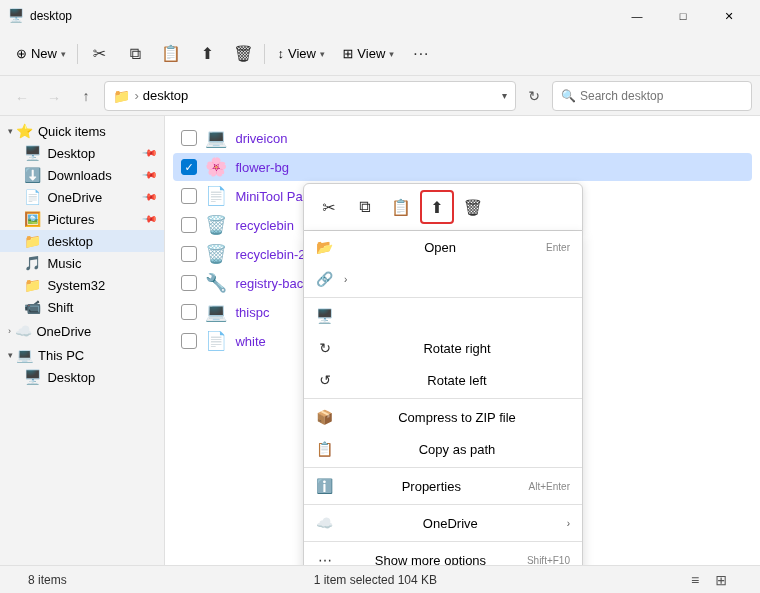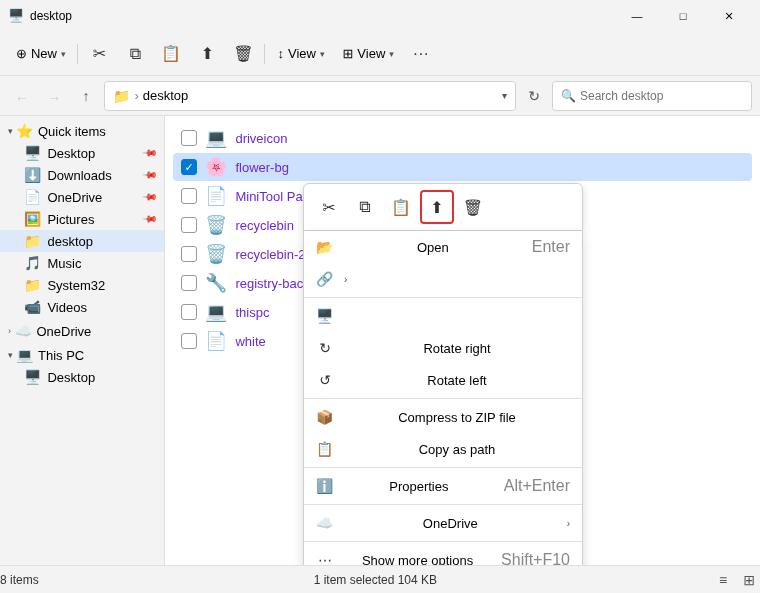--- a/index.html
+++ b/index.html
@@ -331,40 +331,40 @@
       height: 18px;
       display: flex;
       align-items: center;
       justify-content: center;
       font-size: 14px;
       color: #333;
       flex-shrink: 0;
     }
     .ctx-item-label { flex: 1; text-align: center; }
     .ctx-item-shortcut {
-      font-size: 16px;
+      font-size: 10px;
       color: #888;
       margin-left: auto;
     }
     .ctx-item-arrow {
       font-size: 10px;
       color: #555;
     }
     .ctx-separator {
       height: 1px;
       background: #e0e0e0;
       margin: 2px 0;
     }
 
     
     .status-bar {
       display: flex;
       align-items: center;
       justify-content: space-between;
-      padding: 4px 0;
+      padding: 4px 28px;
       background: #f3f3f3;
       border-top: 1px solid #e0e0e0;
       height: 28px;
       font-size: 12px;
       color: #333;
     }
     .status-right {
       display: flex;
       gap: 4px;
     }
@@ -488,21 +488,21 @@
       <div class="sidebar-item">
         <span class="sidebar-item-icon">🎵</span>
         <span>Music</span>
       </div>
       <div class="sidebar-item">
         <span class="sidebar-item-icon">📁</span>
         <span>System32</span>
       </div>
       <div class="sidebar-item">
         <span class="sidebar-item-icon">📹</span>
-        <span>Videos</span>
+        <span>Shift</span>
       </div>
     </div>
     <div class="sidebar-section">
       <div class="sidebar-section-header">
         <span class="sidebar-chevron">›</span>
         <span class="sidebar-section-icon">☁️</span>
         <span>OneDrive</span>
       </div>
     </div>
     <div class="sidebar-section">

